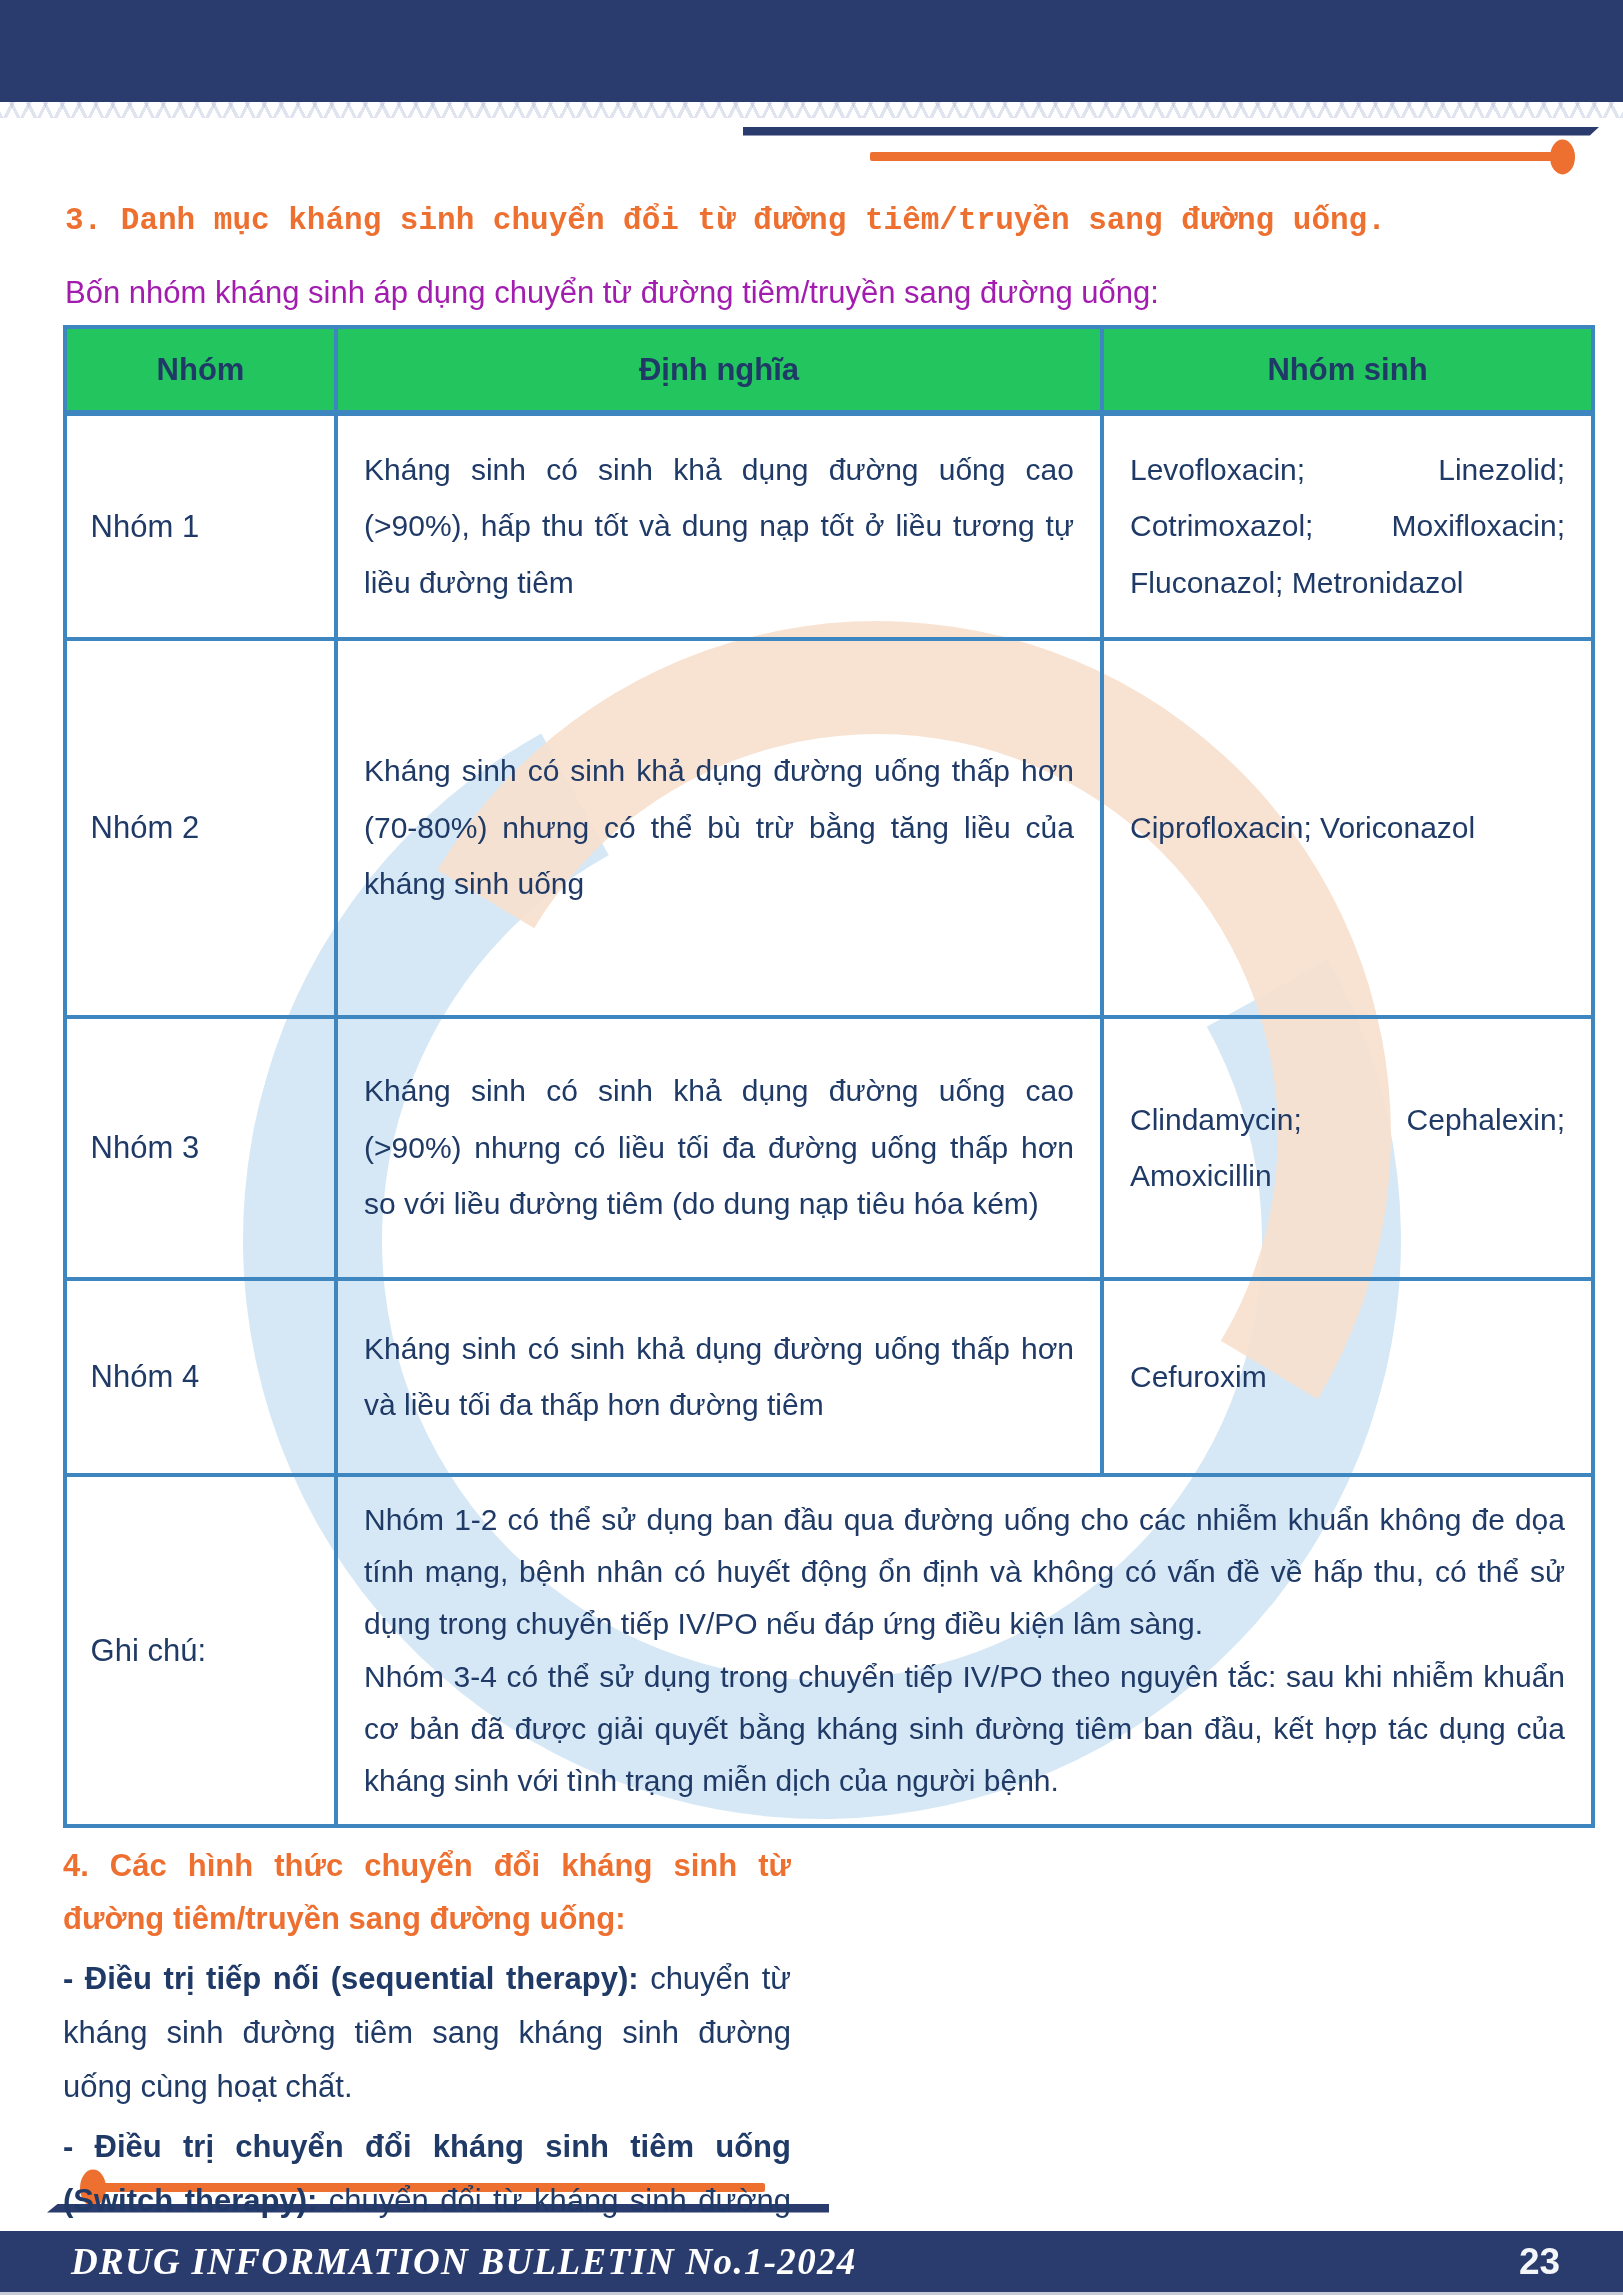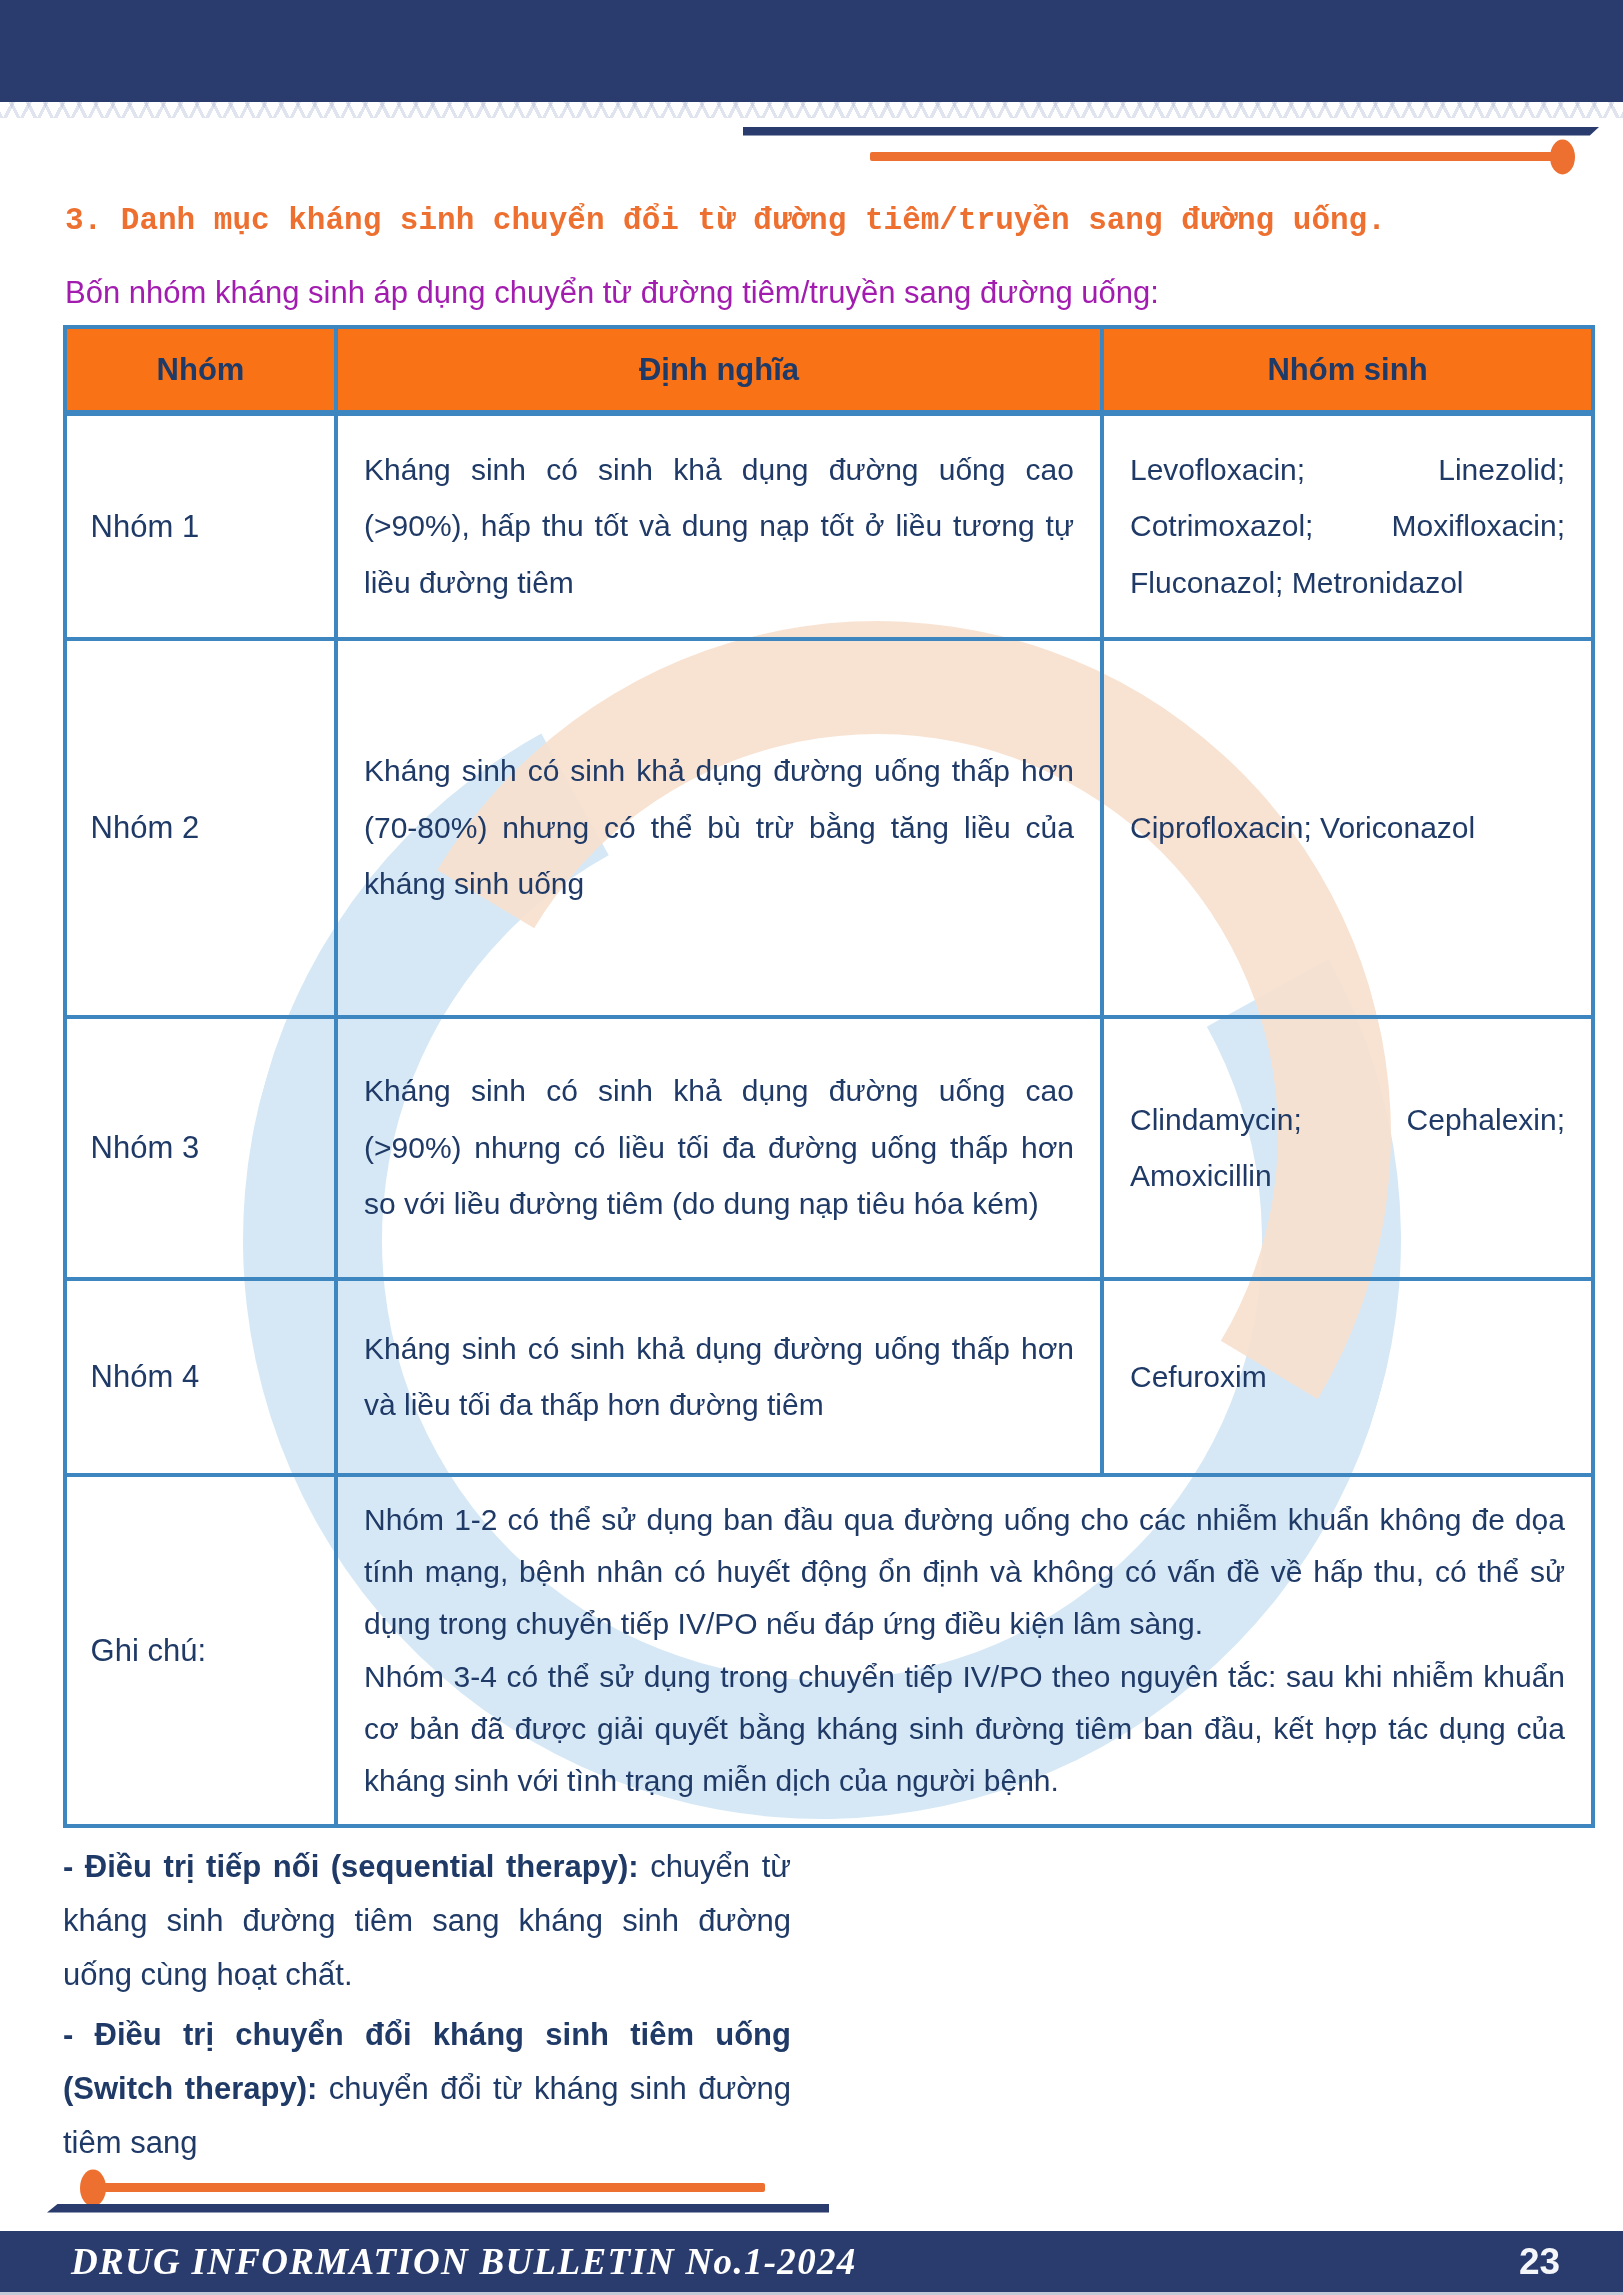--- a/index.html
+++ b/index.html
@@ -40,21 +40,21 @@
   
   .s3-title { position:absolute; top:203px; left:65px; width:1498px; font-size:31px; font-weight:bold; color:#ee7030; z-index:3;font-family:Liberation Mono, monospace; }
   .s3-intro { position:absolute; top:275px; left:65px; width:1498px; font-size:31px; color:#a21caf; z-index:3; }
   
   table.main {
     position:absolute; top:325px; left:63px; width:1528px; z-index:3;
     border-collapse:collapse; table-layout:fixed; background:transparent;
   }
   table.main th, table.main td { border:4.6px solid #3e86bf; vertical-align:middle; }
   table.main th {
-    height:86px; background:#f97316; font-size:31px; font-weight:bold; color:#1f3a66;
+    height:86px; background:#22c55e; font-size:31px; font-weight:bold; color:#1f3a66;
     border-bottom-width:6.5px;
   }
   td.group-cell { padding-left:23.6px; font-size:31px; text-align:left; }
   td.def-cell   { padding:17px 26px; font-size:30px; line-height:1.88; text-align:justify; }
   td.abx-cell   { padding:17px 26px; font-size:30px; line-height:1.88; text-align:justify; }
   td.note-cell  { padding:17px 26px; font-size:30px; line-height:1.74; text-align:justify; }
   
   .s4 {
     position:absolute; top:1840px; left:63px; width:1528px; z-index:3;
     display:grid; grid-template-columns:1fr 1fr; column-gap:72px;
@@ -140,20 +140,21 @@
       <td class="note-cell" colspan="2">
         <div>Nhóm 1-2 có thể sử dụng ban đầu qua đường uống cho các nhiễm khuẩn không đe dọa tính mạng, bệnh nhân có huyết động ổn định và không có vấn đề về hấp thu, có thể sử dụng trong chuyển tiếp IV/PO nếu đáp ứng điều kiện lâm sàng.</div>
         <div>Nhóm 3-4 có thể sử dụng trong chuyển tiếp IV/PO theo nguyên tắc: sau khi nhiễm khuẩn cơ bản đã được giải quyết bằng kháng sinh đường tiêm ban đầu, kết hợp tác dụng của kháng sinh với tình trạng miễn dịch của người bệnh.</div>
       </td>
     </tr>
   </tbody>
     </table>
 
   <div class="s4">
     <div>
+      <div class="s4-title">4. Các hình thức chuyển đổi kháng sinh từ đường tiêm/truyền sang đường uống:</div>
       <p><span class="lead">- Điều trị tiếp nối (sequential therapy):</span><span> chuyển từ kháng sinh đường tiêm sang kháng sinh đường uống cùng hoạt chất.</span></p>
       <p><span class="lead">- Điều trị chuyển đổi kháng sinh tiêm uống (Switch therapy):</span><span> chuyển đổi từ kháng sinh đường tiêm sang</span></p>
     </div>
     <div>
     </div>
   </div>
 
   <div class="deco-orange-bottom">
     <span class="dot"></span>
   </div>

